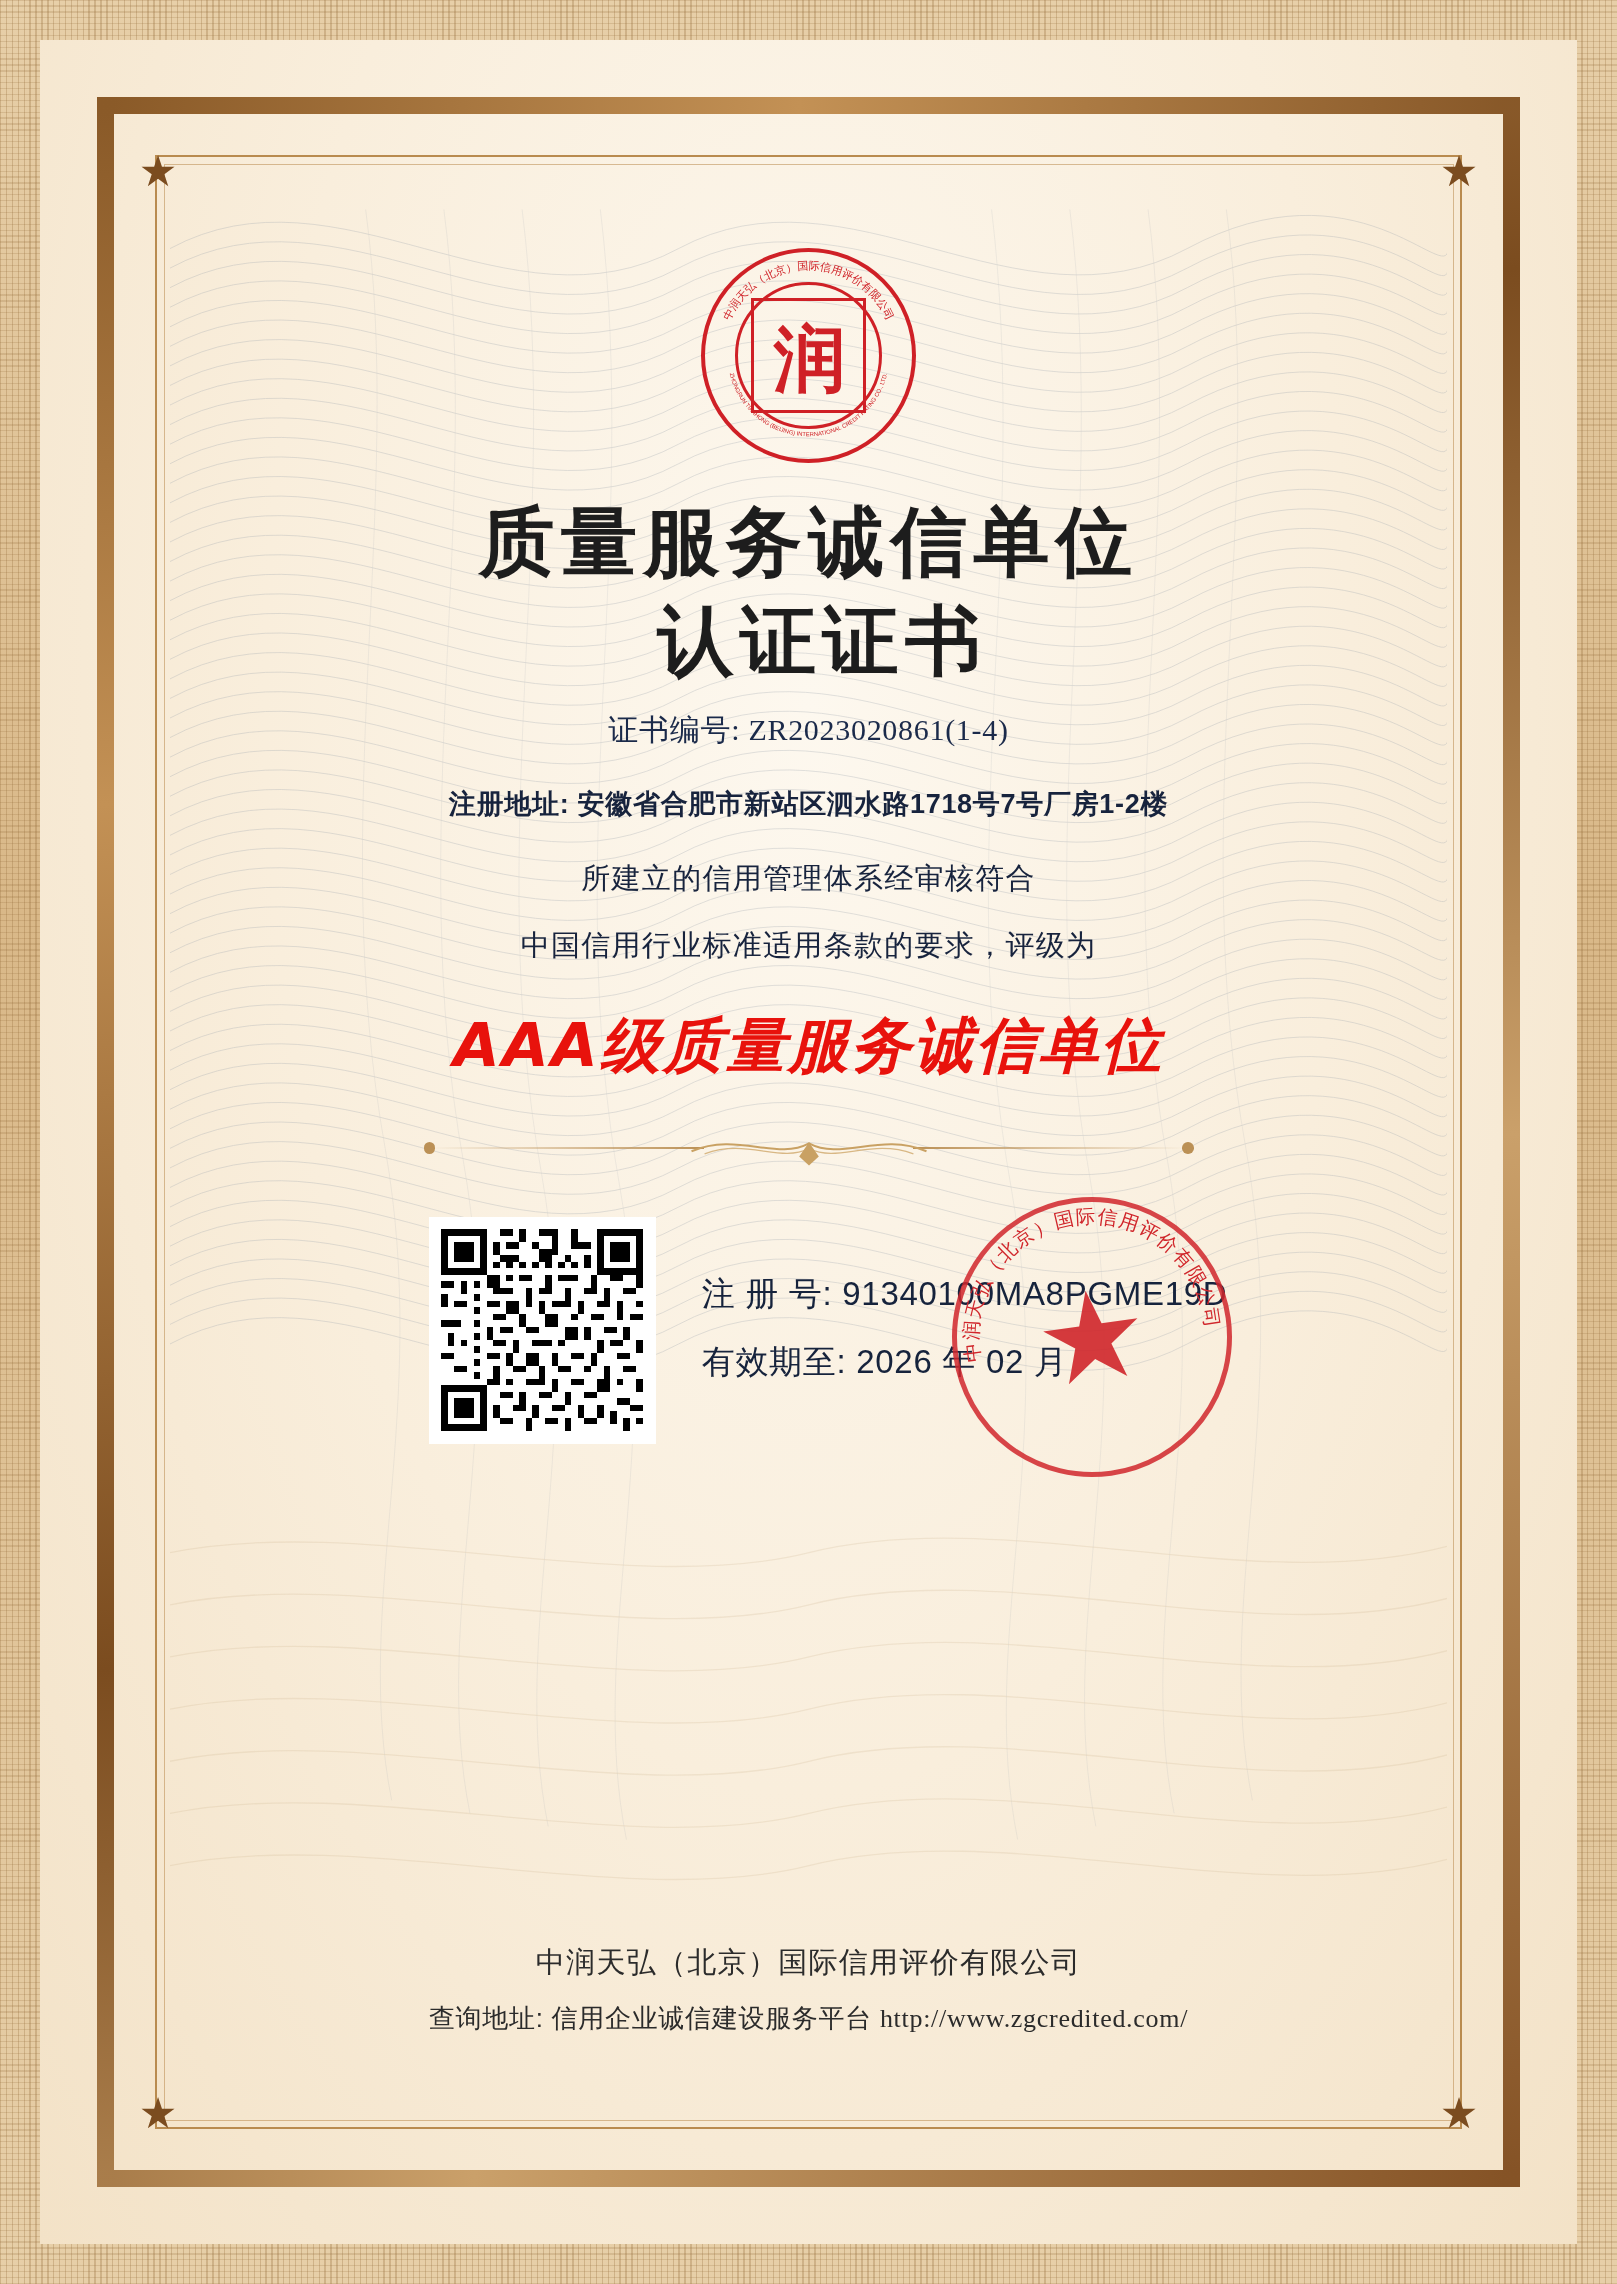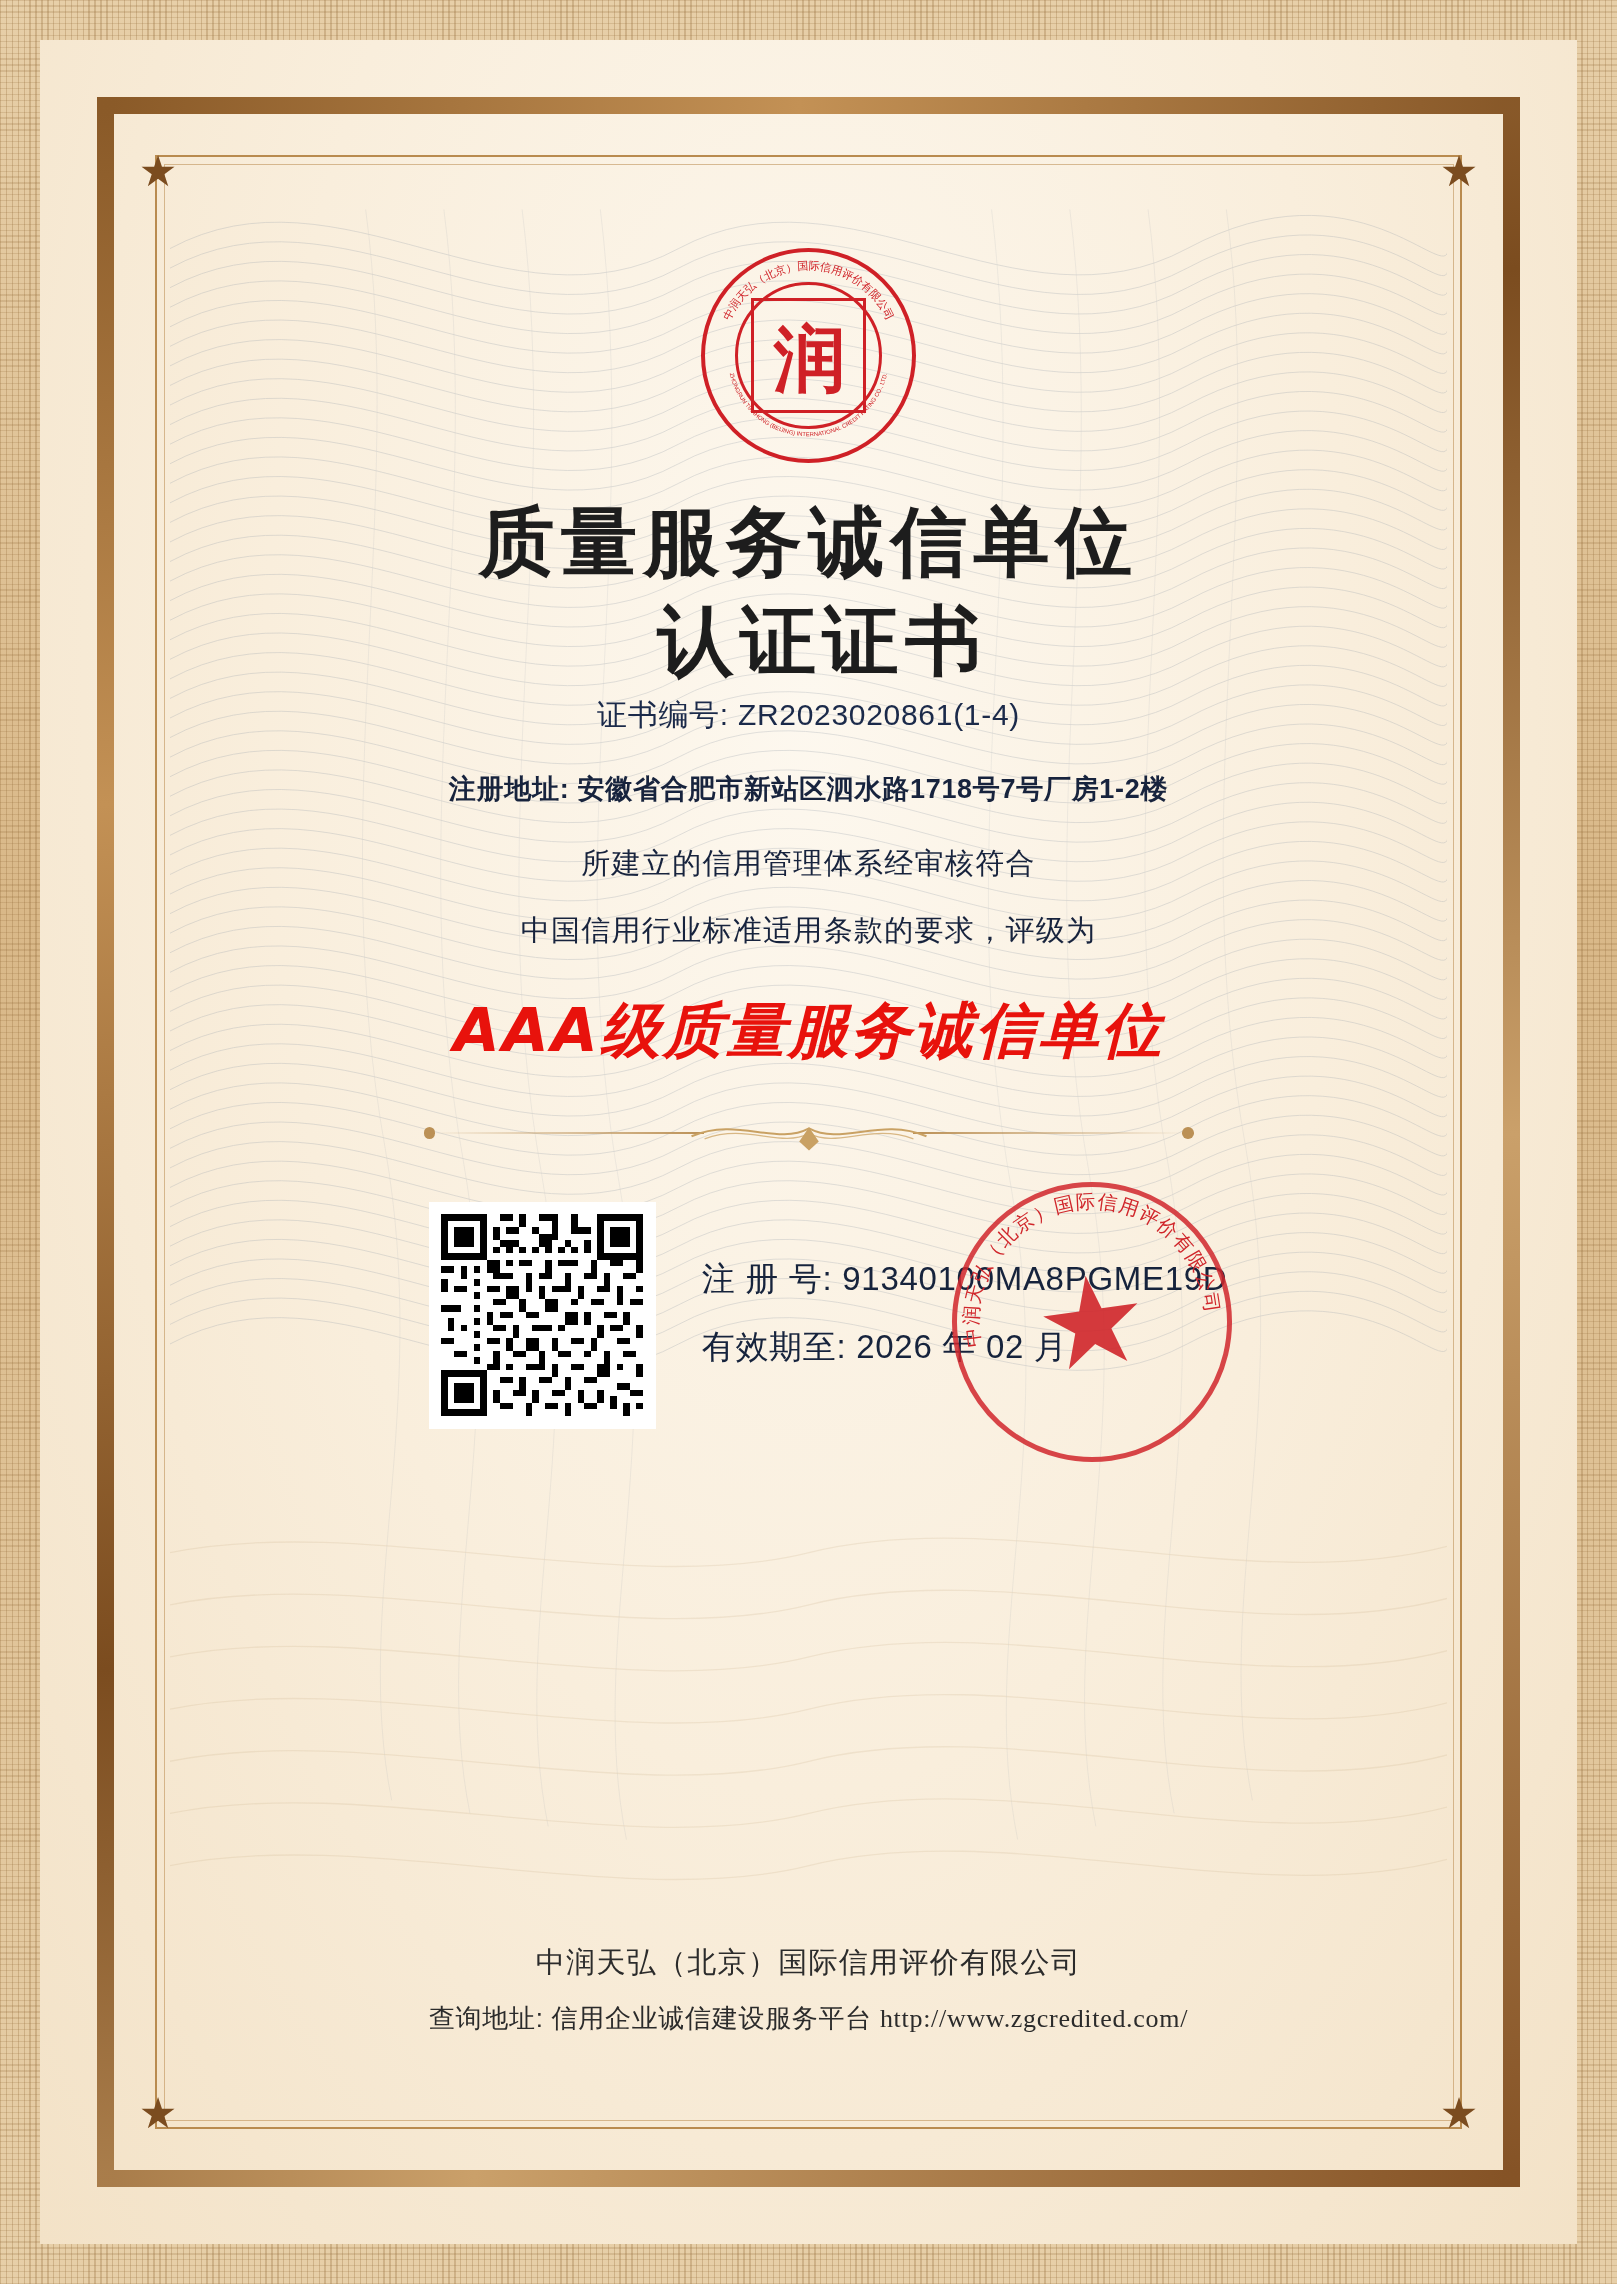--- a/index.html
+++ b/index.html
@@ -150,25 +150,25 @@
     font-size: 76px;
     letter-spacing: 6.5px;
     color: #1d1d1d;
     text-align: center;
     line-height: 1.25;
     margin-top: 3.9px;
     margin-left: 28px;
   }
 
   .cert-no {
-    margin-top: 7px;
+    margin-top: 22px;
     font-size: 30px;
     color: #1b2a4a;
     letter-spacing: 0.7px;
-    font-family: Liberation Sans, sans-serif;
+    font-family: Liberation Serif, serif;
   }
 
   .company {
     margin-top: 39px;
     font-family: "DejaVu Sans", sans-serif;
     font-weight: 700;
     font-size: 56px;
     letter-spacing: 3.9px;
     color: #111;
     text-align: center;

